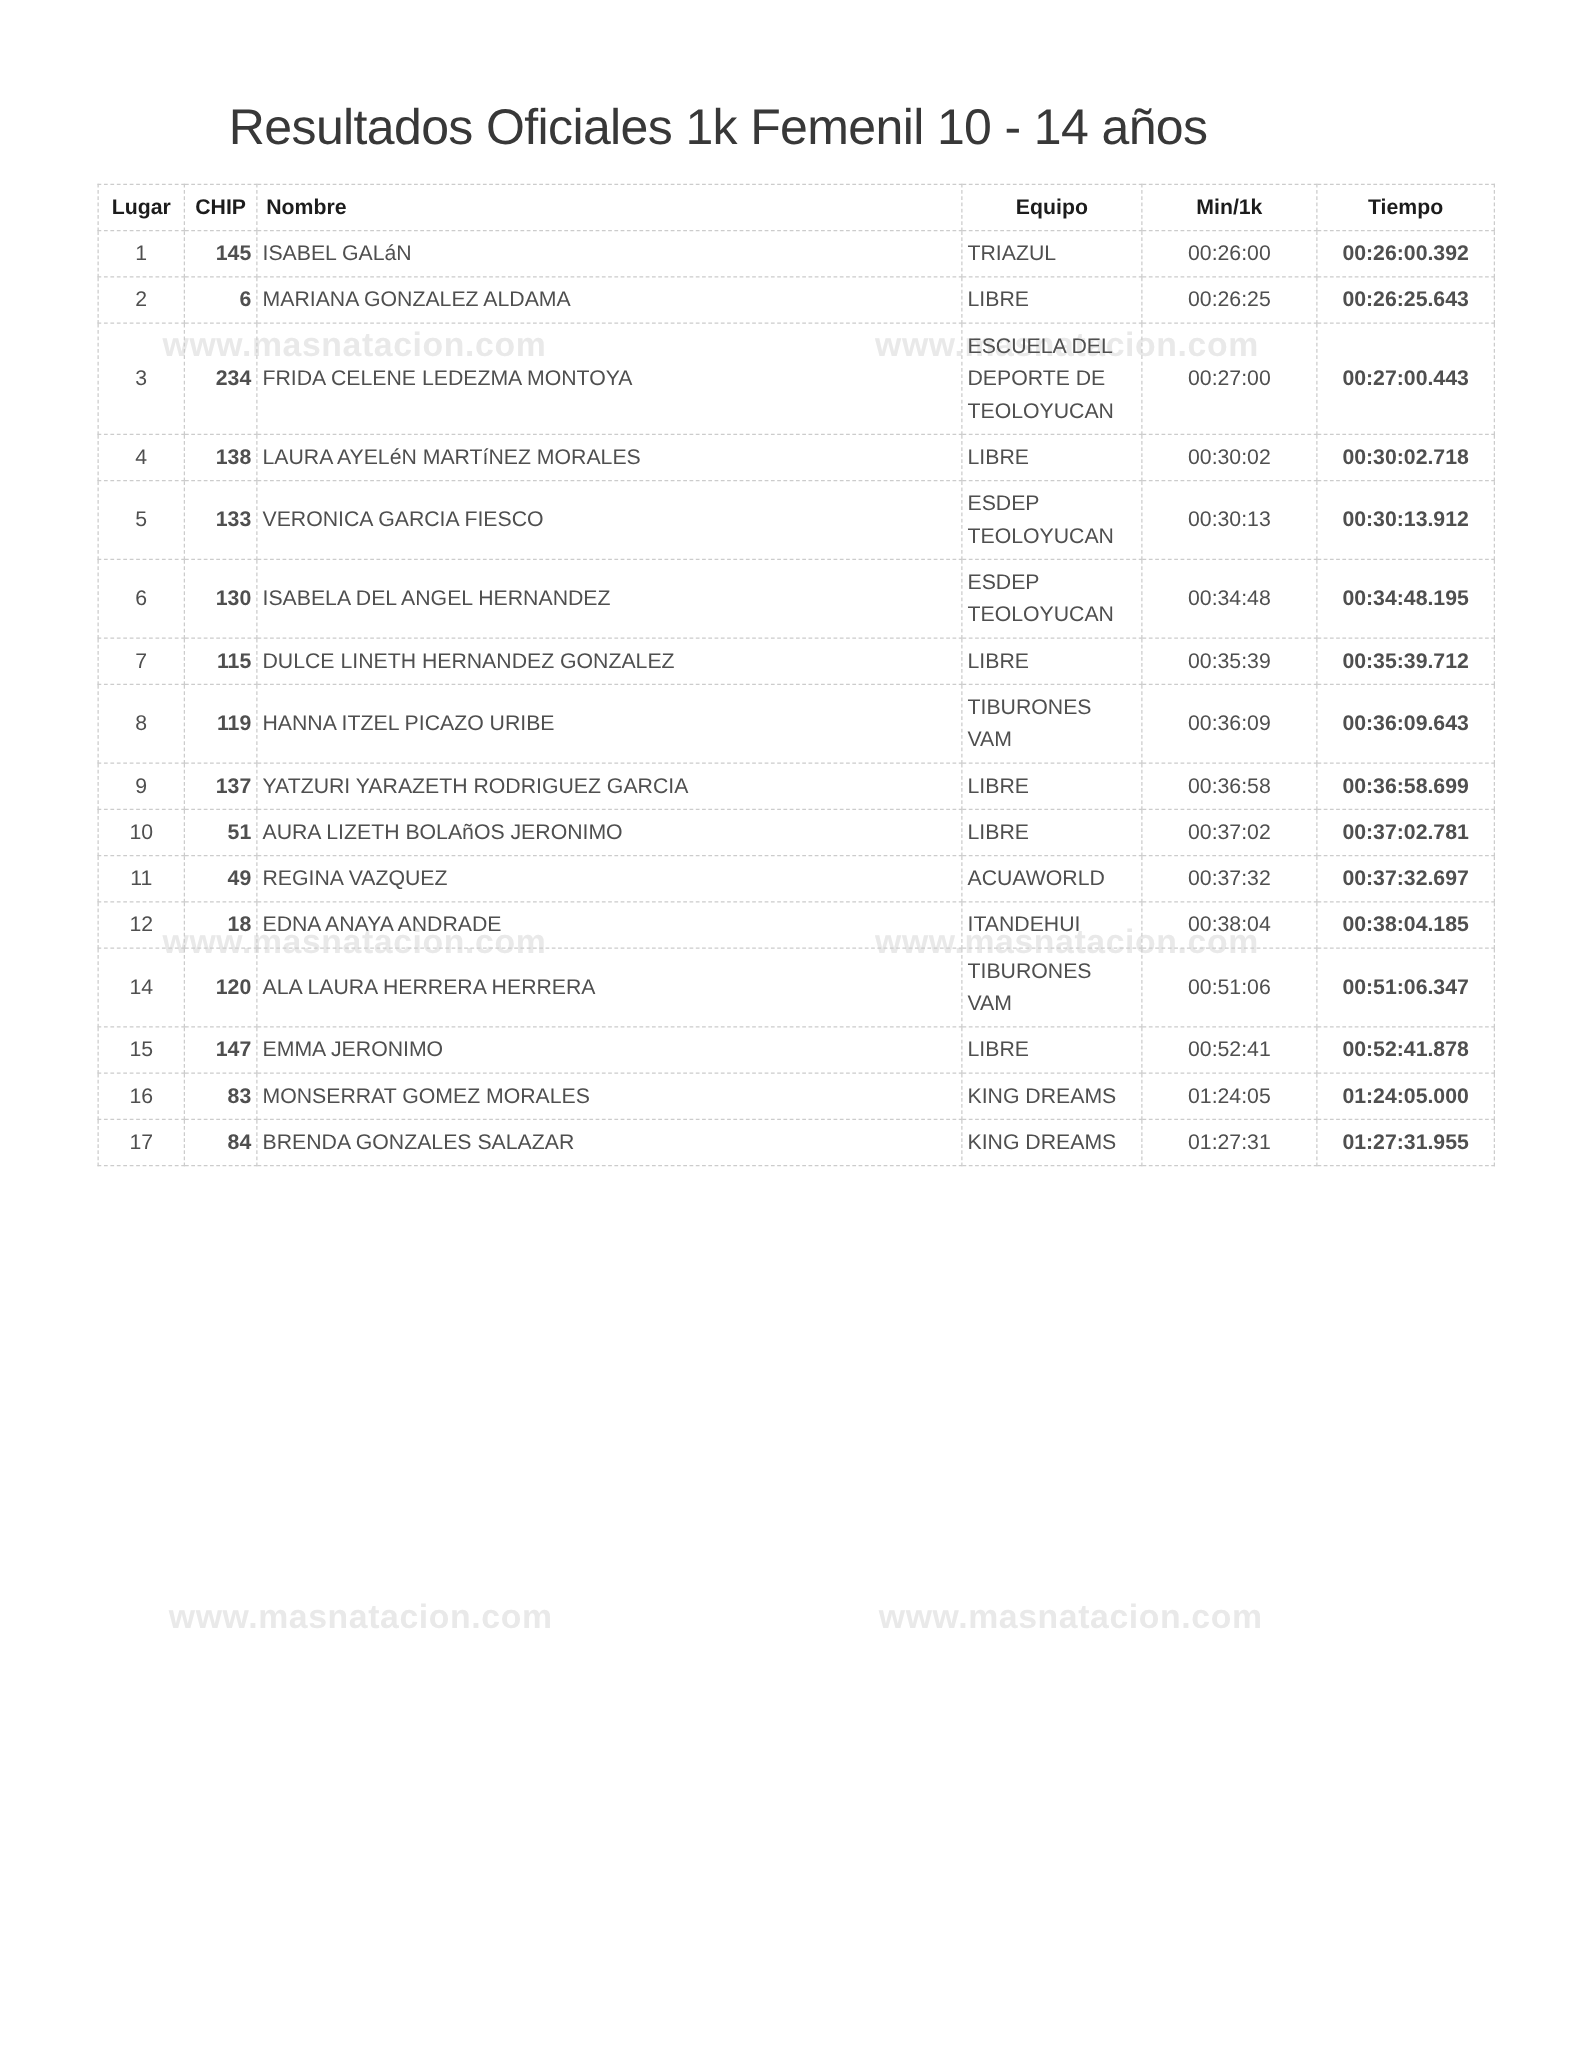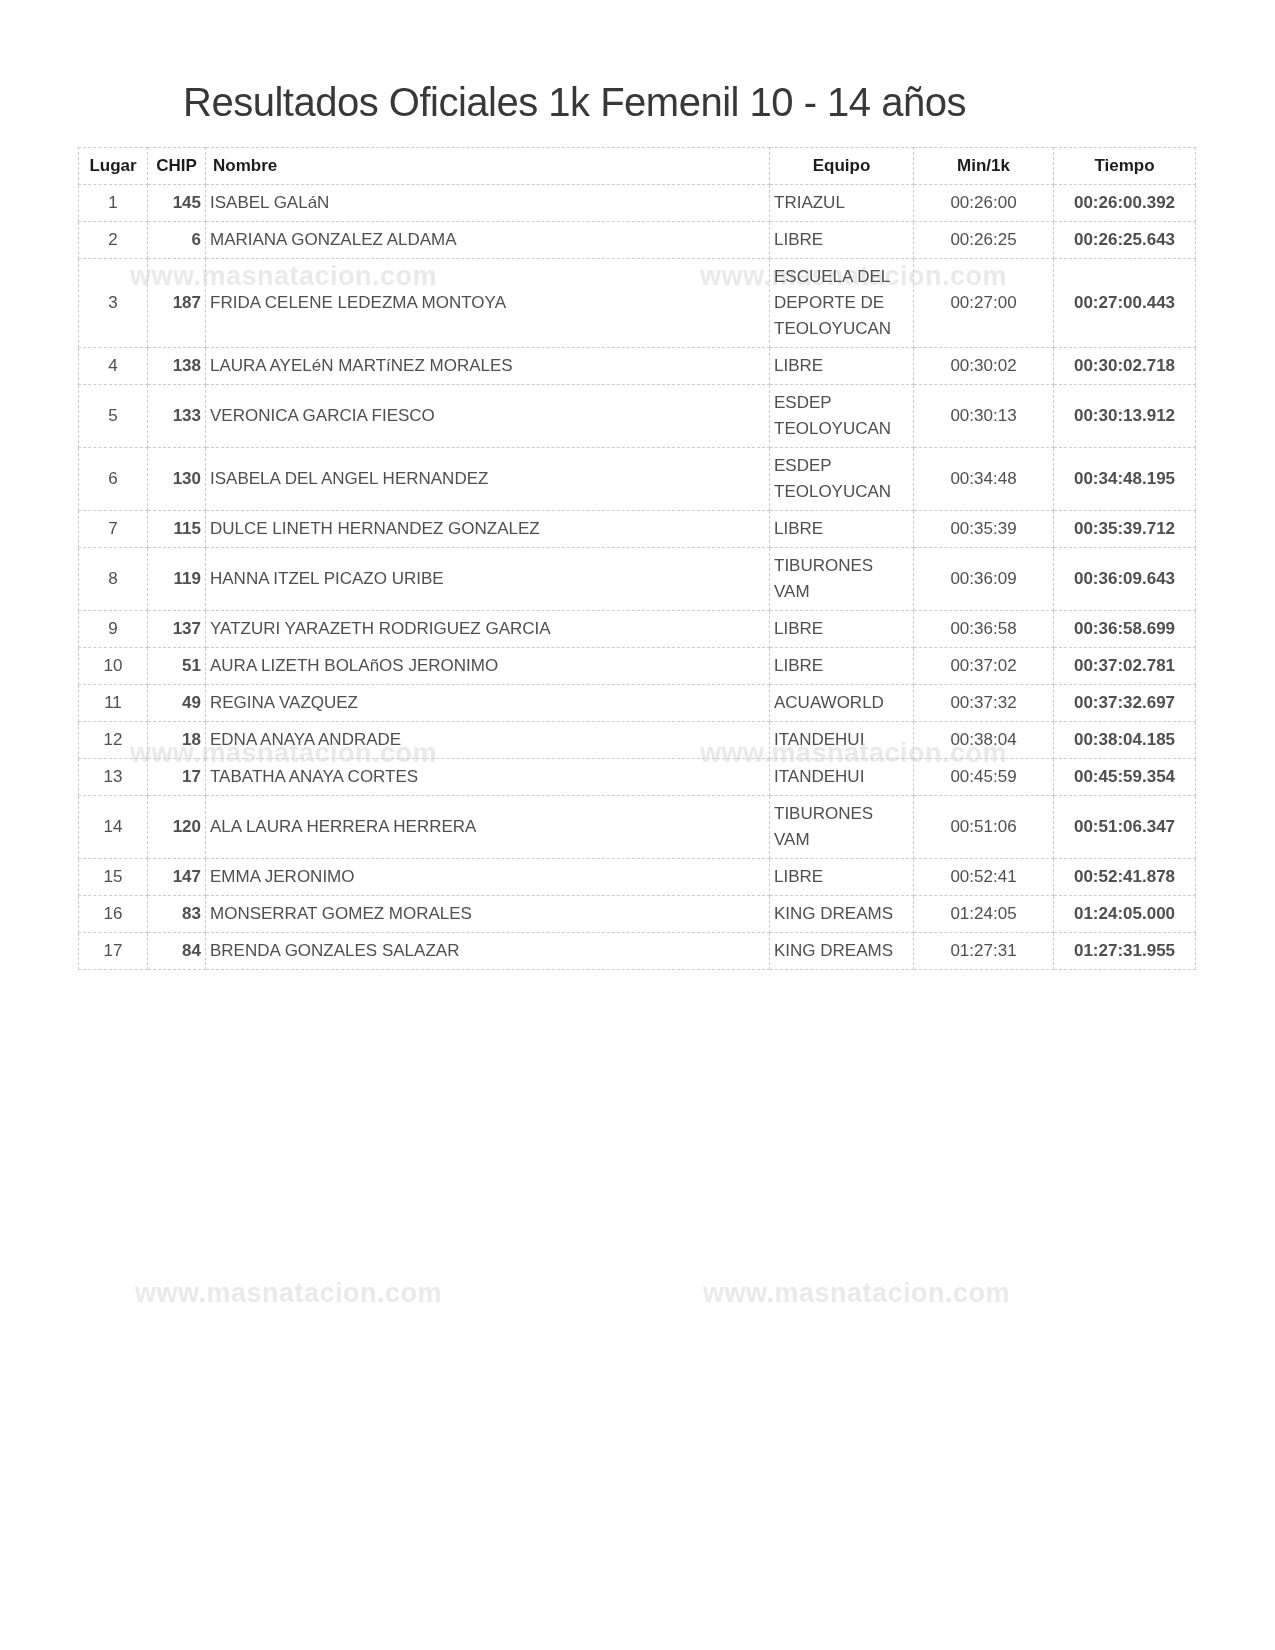--- a/index.html
+++ b/index.html
@@ -130,21 +130,21 @@
     <td class="c-lugar">2</td>
     <td class="c-chip">6</td>
     <td class="c-nombre">MARIANA GONZALEZ ALDAMA</td>
     <td class="c-equipo">LIBRE</td>
     <td class="c-min">00:26:25</td>
     <td class="c-tiempo">00:26:25.643</td>
   </tr>
 
   <tr>
     <td class="c-lugar">3</td>
-    <td class="c-chip">187</td>
+    <td class="c-chip">234</td>
     <td class="c-nombre">FRIDA CELENE LEDEZMA MONTOYA</td>
     <td class="c-equipo">ESCUELA DEL DEPORTE DE TEOLOYUCAN</td>
     <td class="c-min">00:27:00</td>
     <td class="c-tiempo">00:27:00.443</td>
   </tr>
 
   <tr>
     <td class="c-lugar">4</td>
     <td class="c-chip">138</td>
     <td class="c-nombre">LAURA AYELéN MARTíNEZ MORALES</td>
@@ -218,28 +218,20 @@
 
   <tr>
     <td class="c-lugar">12</td>
     <td class="c-chip">18</td>
     <td class="c-nombre">EDNA ANAYA ANDRADE</td>
     <td class="c-equipo">ITANDEHUI</td>
     <td class="c-min">00:38:04</td>
     <td class="c-tiempo">00:38:04.185</td>
   </tr>
 
-  <tr>
-    <td class="c-lugar">13</td>
-    <td class="c-chip">17</td>
-    <td class="c-nombre">TABATHA ANAYA CORTES</td>
-    <td class="c-equipo">ITANDEHUI</td>
-    <td class="c-min">00:45:59</td>
-    <td class="c-tiempo">00:45:59.354</td>
-  </tr>
 
   <tr>
     <td class="c-lugar">14</td>
     <td class="c-chip">120</td>
     <td class="c-nombre">ALA LAURA HERRERA HERRERA</td>
     <td class="c-equipo">TIBURONES VAM</td>
     <td class="c-min">00:51:06</td>
     <td class="c-tiempo">00:51:06.347</td>
   </tr>
 

